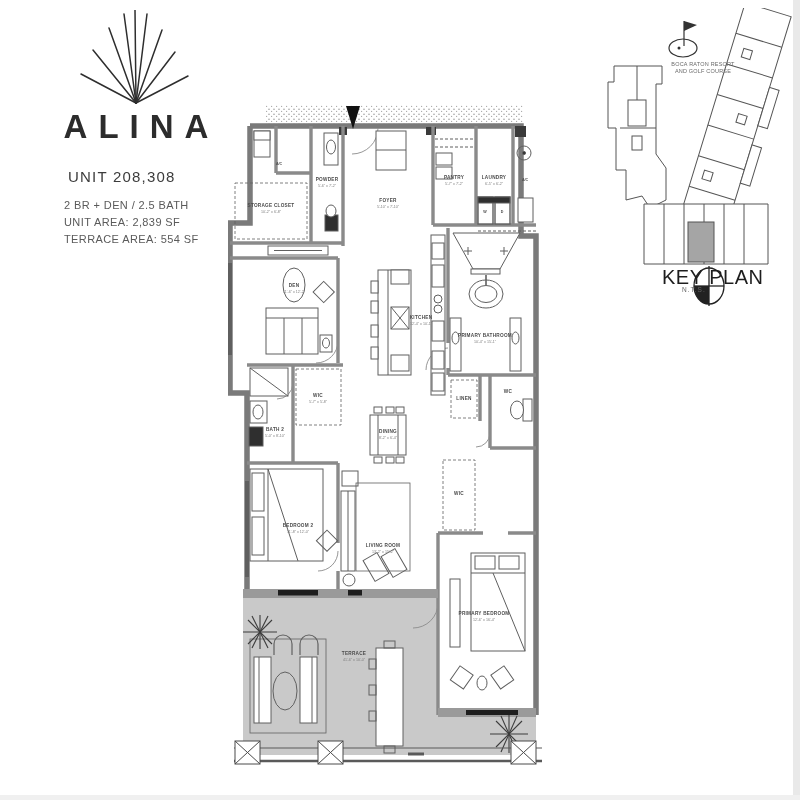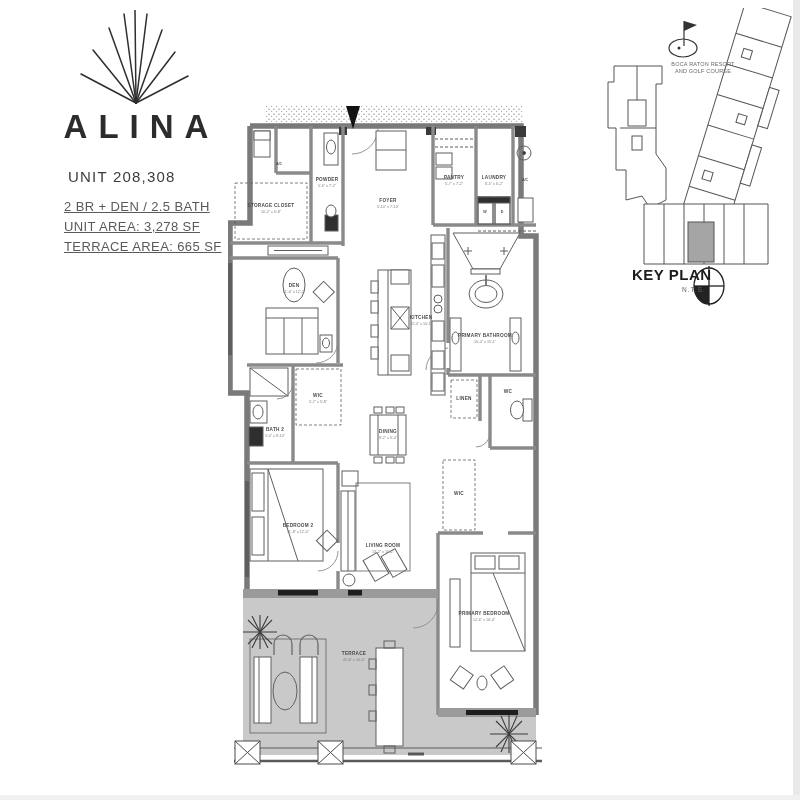--- a/index.html
+++ b/index.html
@@ -8,27 +8,27 @@
   .edge-r{position:absolute;right:0;top:0;width:7px;height:800px;background:#e9e9e9;}
   .edge-b{position:absolute;left:0;bottom:0;width:800px;height:5px;background:#f0f0f0;}
 
   
   .brand{position:absolute;left:46px;top:10px;width:180px;text-align:center;}
   .brand-rays{display:block;margin:0 auto;}
   .brand-name{font-size:33px;font-weight:600;letter-spacing:11px;color:#2c2c2c;margin-top:2px;padding-left:11px;}
   .brand-num{font-size:19px;font-weight:600;letter-spacing:13px;color:#2c2c2c;margin-top:14px;padding-left:13px;}
   .brand-unit{font-size:15px;letter-spacing:1.2px;color:#3c3c3c;margin-top:22px;text-align:left;padding-left:22px;}
   .brand-specs{margin-top:12px;text-align:left;padding-left:18px;}
-  .brand-specs div{font-size:13px;letter-spacing:.4px;color:#5a5a5a;line-height:1.55;text-decoration:underline;}
+  .brand-specs div{font-size:11px;letter-spacing:.4px;color:#5a5a5a;line-height:1.55;}
 
   
   .keyplan{position:absolute;left:596px;top:8px;width:200px;height:300px;}
   .kp-note{position:absolute;left:52px;top:53px;width:110px;font-size:5.5px;color:#6a6a6a;
            text-align:center;line-height:1.35;letter-spacing:.2px;}
-  .kp-title{position:absolute;left:36px;top:258px;font-size:15px;font-weight:700;letter-spacing:.5px;color:#1d1d1d;}
+  .kp-title{position:absolute;left:66px;top:258px;font-size:20px;font-weight:400;letter-spacing:.5px;color:#1d1d1d;}
   .kp-scale{position:absolute;left:86px;top:278px;font-size:6.5px;color:#666;letter-spacing:1px;}
 
   svg text{font-family:"Liberation Sans",sans-serif;}
   .rm{fill:#4b4b4b;font-size:4.7px;font-weight:700;letter-spacing:.25px;text-anchor:middle;}
   .dm{fill:#7c7c7c;font-size:3.6px;text-anchor:middle;}
   .ap{fill:#4b4b4b;font-size:3.6px;font-weight:700;text-anchor:middle;}
 </style>
 </head>
 <body>
 
@@ -47,22 +47,22 @@
         <line x1="65" y1="93" x2="76" y2="4"></line>
         <line x1="65" y1="93" x2="91" y2="20"></line>
         <line x1="65" y1="93" x2="104" y2="42"></line>
         <line x1="65" y1="93" x2="117" y2="66"></line>
       </g>
     </svg>
     <div class="brand-name">ALINA</div>
     <div class="brand-unit">UNIT 208,308</div>
     <div class="brand-specs">
       <div>2 BR + DEN / 2.5 BATH</div>
-      <div>UNIT AREA:      3,278 SF</div>
-      <div>TERRACE AREA:  665 SF</div>
+      <div>UNIT AREA:      2,839 SF</div>
+      <div>TERRACE AREA:  554 SF</div>
     </div>
   </div>
 
   <div class="keyplan">
     <svg width="200" height="300" viewBox="0 0 200 300">
 
       <g stroke="#333" fill="none" stroke-width="1.2">
         <line x1="88" y1="13" x2="88" y2="38"></line>
         <polygon points="88,13 101,17 88,23" fill="#333" stroke="none"></polygon>
         <ellipse cx="87" cy="40" rx="14" ry="9"></ellipse>

